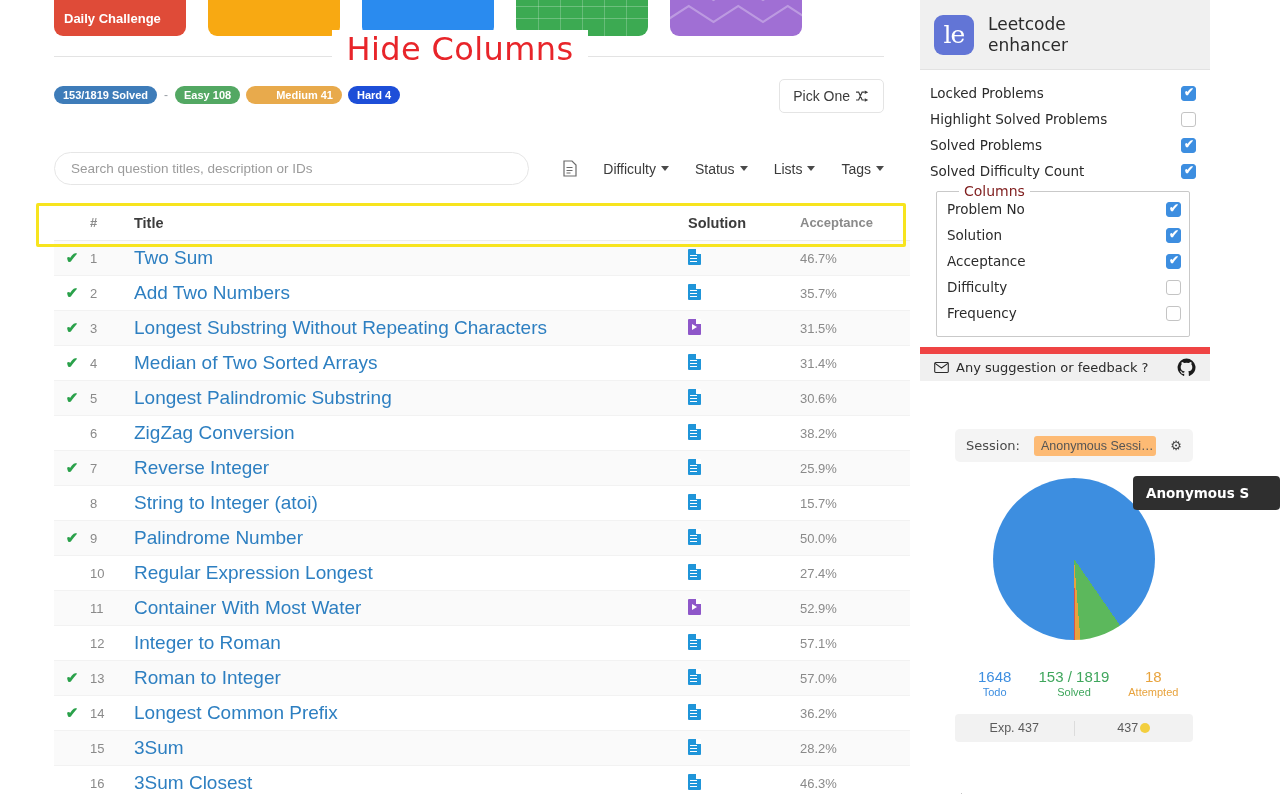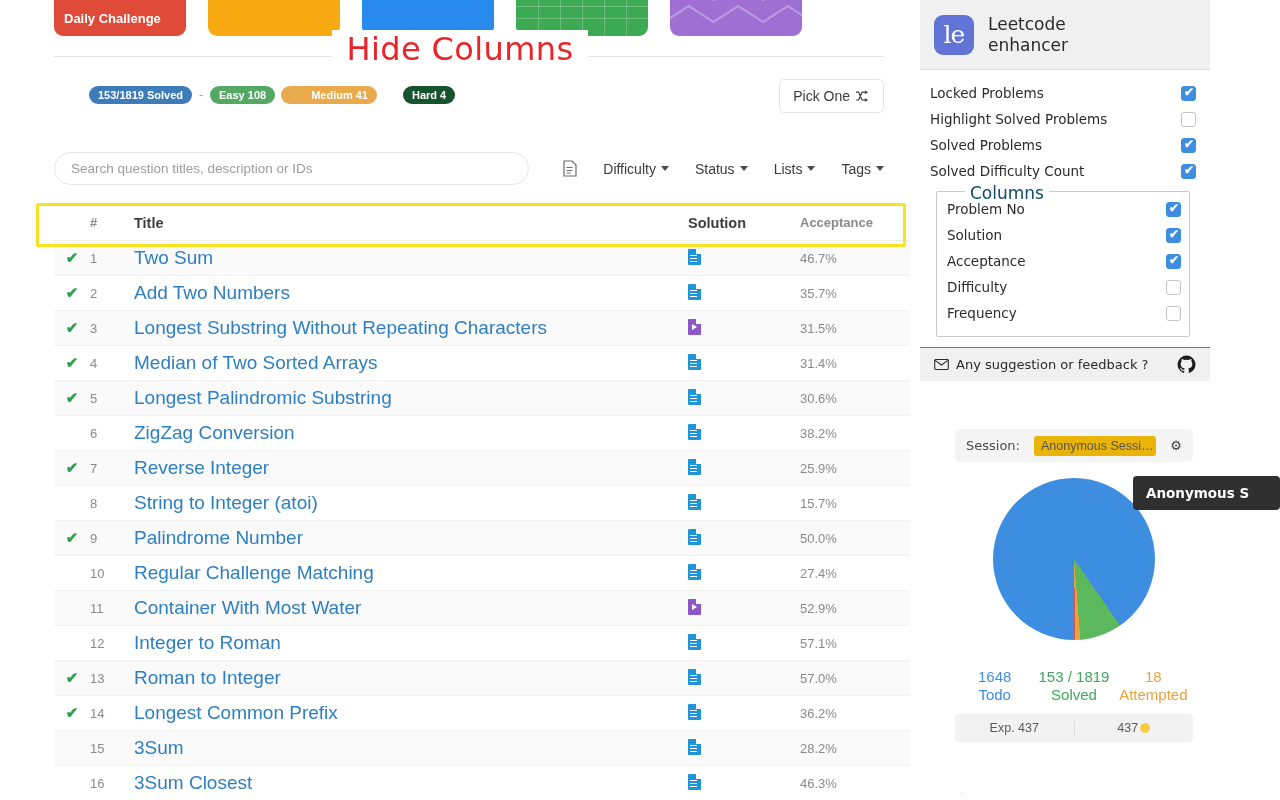--- a/index.html
+++ b/index.html
@@ -29,24 +29,24 @@
 
   .hide-col-wrap { position:absolute; left:0; top:30px; width:920px; height:46px; }
   .hide-rule { position:absolute; left:54px; right:36px; top:26px; height:1px; background:#e3e3e3; }
   .hide-col { position:absolute; left:0; right:0; top:0; text-align:center;
               color:#e8252a; font-size:32px; font-weight:400; letter-spacing:.4px;
               font-family:"DejaVu Sans", sans-serif; }
   .hide-col-inner { background:#fff; padding:0 14px; }
 
   .badgerow { position:absolute; left:54px; top:86px; display:flex; align-items:center; gap:6px; }
   .badge { display:inline-block; color:#fff; font-size:11px; font-weight:700; padding:3px 9px; border-radius:10px; }
-  .b-blue { background:#3e7cb9;margin-left:35px; }
+  .b-blue { background:#3e7cb9; }
   .b-green{ background:#53a863; }
   .b-amber{ background:#e8aa4c;padding-left:30px; }
-  .b-red  { background:#14532d;margin-left:20px; }
+  .b-red  { background:#1d4ed8; }
   .dash { color:#9aa0a6; font-size:12px; padding:0 1px; }
 
   .pickone { position:absolute; right:36px; top:79px; border:1px solid #e4e4e4; background:#fff;
              border-radius:5px; padding:8px 13px; font-size:14px; color:#3c3c3c; display:flex; align-items:center; gap:6px; }
 
   .searchrow { position:absolute; left:54px; top:152px; right:36px; display:flex; align-items:center; }
   .searchbox { width:482px; height:33px; border:1px solid #e6e6e6; border-radius:17px; background:#fff;
                padding:0 16px; font-size:13.5px; color:#9b9b9b; display:flex; align-items:center; }
   .filters { margin-left:34px; display:flex; align-items:center; gap:26px; font-size:14px; color:#3b3b3b; }
   .filt { display:flex; align-items:center; gap:5px; cursor:pointer; }
@@ -89,45 +89,45 @@
   .ext-title { font-size:17px; color:#2b2b2b; line-height:1.18; font-family:"DejaVu Sans", sans-serif; }
 
   .ext-body { padding:10px 14px 0 10px; }
   .opt { display:flex; align-items:center; justify-content:space-between; height:26px; }
   .opt .lbl { font-size:13.5px; color:#2b2b2b; font-family:"DejaVu Sans", sans-serif; }
   .cbx { width:15px;height:15px;border-radius:3px;border:1px solid #c4c4c4; background:#fff; position:relative; flex:none; }
   .cbx.on { background:#3d8ee0; border-color:#3d8ee0; }
   .cbx.on::after { content:"✔"; position:absolute; left:2px; top:-2px; color:#fff; font-size:12px; font-weight:700; }
 
   .fieldset { margin:7px 6px 0 6px; border:1px solid #c9c9c9; border-radius:2px; padding:4px 8px 10px 10px; position:relative; }
-  .legend { position:absolute; top:-9px; left:28px; background:#fff; padding:0 5px; font-size:17px; color:#0c4a6e;
+  .legend { position:absolute; top:-9px; left:22px; background:#fff; padding:0 5px; font-size:14px; color:#7f1d1d;
             font-family:"DejaVu Sans", sans-serif; }
 
-  .ext-foot { margin-top:10px; background:#f0f0f0; border-top:1px solid #ef4444;
+  .ext-foot { margin-top:10px; background:#f0f0f0; border-top:7px solid #ef4444;
               height:34px; display:flex; align-items:center; justify-content:space-between; padding:0 14px 0 14px; }
   .ext-foot .txt { font-size:13px; color:#2b2b2b; display:flex; align-items:center; gap:7px;
                    font-family:"DejaVu Sans", sans-serif; }
 
   
   .session { position:absolute; left:955px; top:429px; width:238px; height:33px; background:#f4f4f4;
              border-radius:5px; display:flex; align-items:center; padding:0 11px; gap:14px; }
   .session .s-lbl { font-size:13px; color:#4a4a4a; font-family:"DejaVu Sans", sans-serif; }
-  .session .s-val { flex:1; background:#eab308; border-radius:3px; padding:3px 7px; font-size:12.5px; color:#555;
+  .session .s-val { flex:1; background:#fdba74; border-radius:3px; padding:3px 7px; font-size:12.5px; color:#555;
                     white-space:nowrap; overflow:hidden; }
   .session .gear { font-size:13px; color:#444; }
 
   .pie { position:absolute; left:993px; top:478px; width:162px; height:162px; border-radius:50%; }
   .tooltip { position:absolute; left:1133px; top:476px; height:34px; background:#2f2f2f; color:#fff;
              border-radius:4px; display:flex; align-items:center; padding:0 13px; font-size:13.5px; font-weight:600;
              white-space:nowrap; overflow:hidden; width:147px; font-family:"DejaVu Sans", sans-serif; }
 
   .stats { position:absolute; left:955px; top:668px; width:238px; display:flex; }
   .stat { flex:1; text-align:center; }
   .stat .v { font-size:15px; }
-  .stat .k { font-size:15px; margin-top:1px; }
+  .stat .k { font-size:11px; margin-top:1px; }
   .s-todo .v, .s-todo .k { color:#3d8ee0; }
   .s-solved .v, .s-solved .k { color:#3fa65c; }
   .s-att .v, .s-att .k { color:#e8a33d; }
 
   .exp { position:absolute; left:955px; top:714px; width:238px; height:28px; background:#f2f2f2; border-radius:4px;
          display:flex; align-items:center; font-size:12.5px; color:#5b5b5b; }
   .exp .half { flex:1; text-align:center; }
   .exp .sep { width:1px; height:15px; background:#dcdcdc; }
   .coin { display:inline-block; width:10px;height:10px;border-radius:50%; background:#f3cf3f; vertical-align:-1px; margin-left:2px; }
 
@@ -298,21 +298,21 @@
           <div class="trow odd">
             <div class="col-chk"><span class="chk">✔</span></div>
             <div class="col-num">9</div>
             <div class="col-title"><a href="#">Palindrome Number</a></div>
             <div class="col-sol"><span class="solicon"><span class="pg"></span><span class="fold"></span><span class="l1"></span><span class="l2"></span><span class="l3"></span></span></div>
             <div class="col-acc">50.0%</div>
           </div>
           <div class="trow">
             <div class="col-chk"></div>
             <div class="col-num">10</div>
-            <div class="col-title"><a href="#">Regular Challenge Matching</a></div>
+            <div class="col-title"><a href="#">Regular Expression Longest</a></div>
             <div class="col-sol"><span class="solicon"><span class="pg"></span><span class="fold"></span><span class="l1"></span><span class="l2"></span><span class="l3"></span></span></div>
             <div class="col-acc">27.4%</div>
           </div>
           <div class="trow odd">
             <div class="col-chk"></div>
             <div class="col-num">11</div>
             <div class="col-title"><a href="#">Container With Most Water</a></div>
             <div class="col-sol"><span class="solicon video"><span class="pg"></span><span class="fold"></span><span class="tri"></span></span></div>
             <div class="col-acc">52.9%</div>
           </div>

